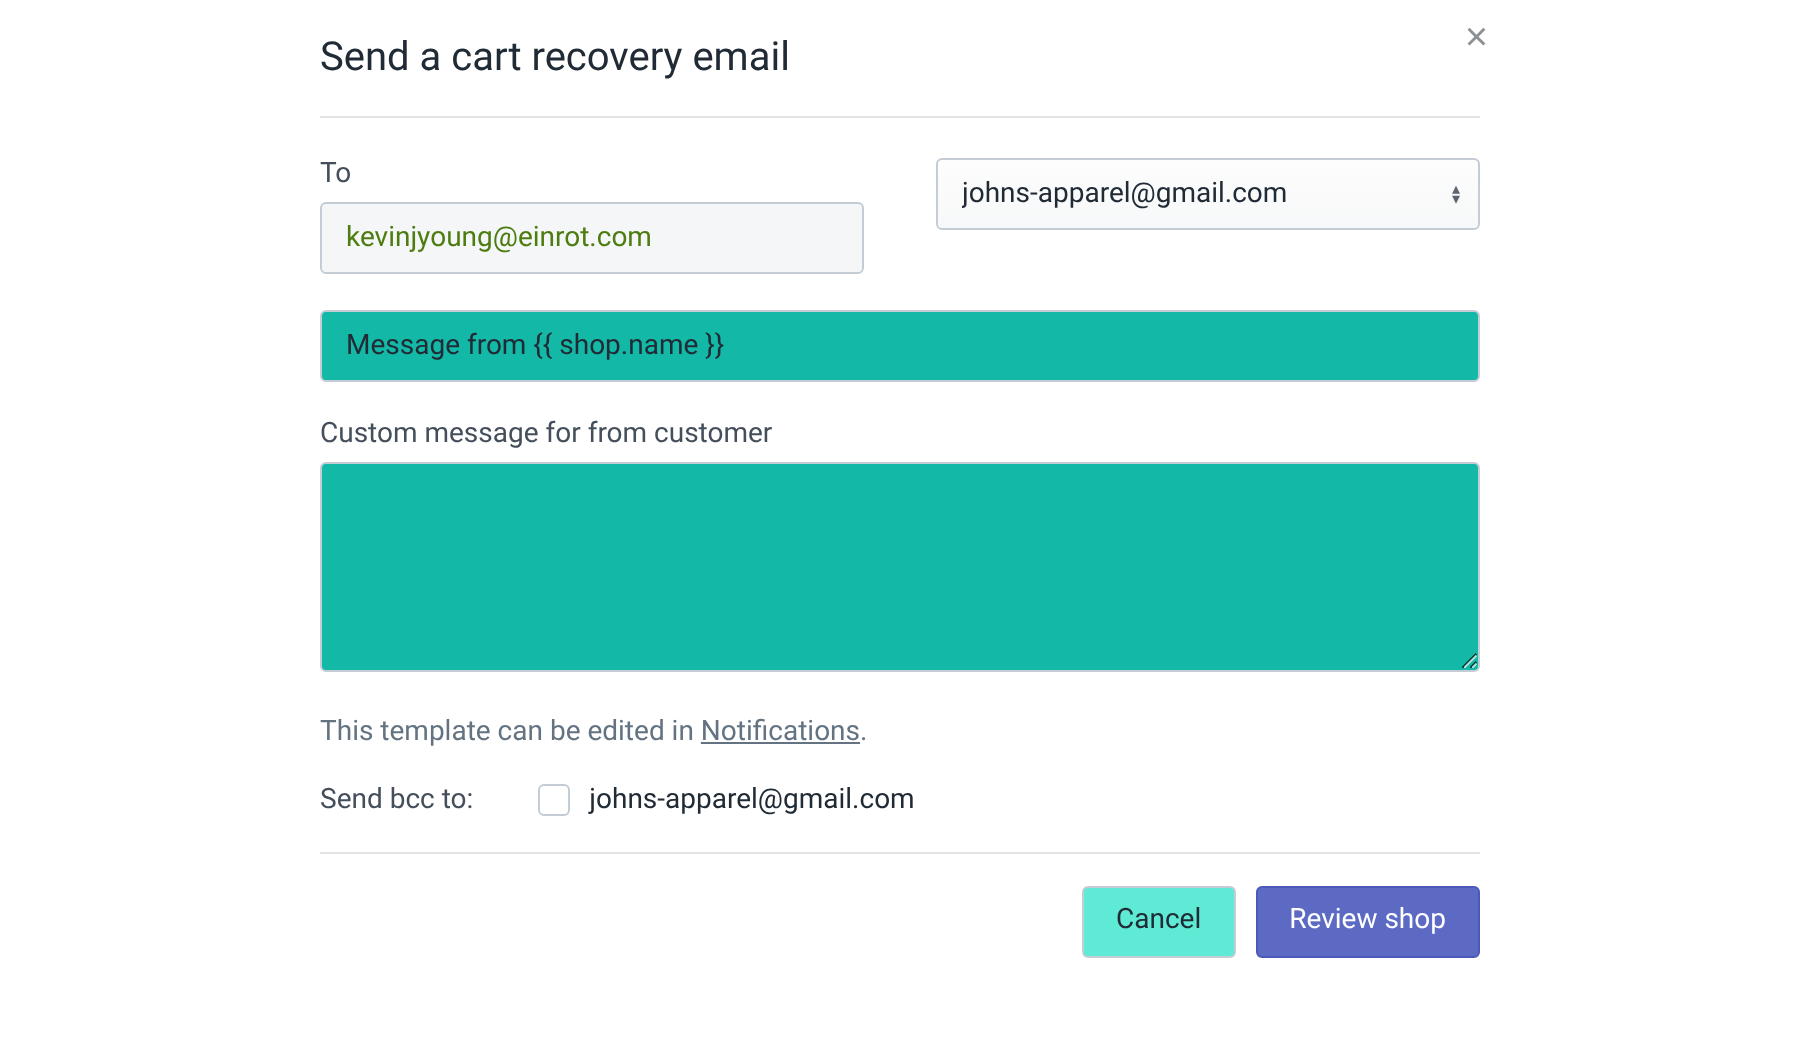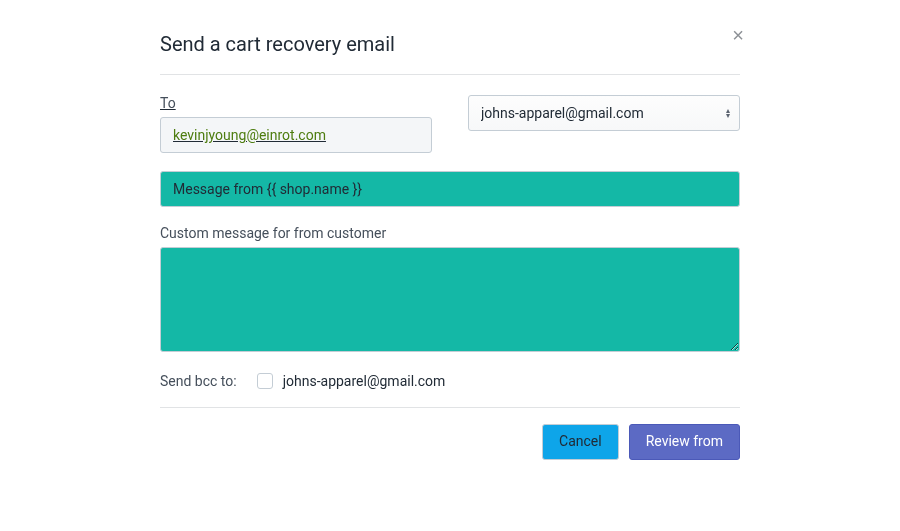--- a/index.html
+++ b/index.html
@@ -6,21 +6,21 @@
   html, body {
     margin: 0;
     padding: 0;
     font-family: -apple-system, BlinkMacSystemFont, "Segoe UI", Roboto, "Helvetica Neue", Arial, sans-serif;
     background: #fff;
     color: #212b36;
     font-size: 14px;
   }
   .modal {
     width: 900px;
-    margin: 16px auto;
+    margin: 0 auto;
     padding: 0 160px 20px 160px;
   }
   .modal-header {
     position: relative;
     padding: 16px 0 18px 0;
     border-bottom: 1px solid #e1e3e5;
   }
   .modal-title {
     font-size: 20px;
     font-weight: 400;
@@ -38,21 +38,20 @@
     line-height: 1;
   }
   .modal-body {
     padding: 20px 0 18px 0;
     border-bottom: 1px solid #e1e3e5;
   }
   .row {
     display: flex;
     gap: 36px;
     margin-bottom: 18px;
-    text-decoration: underline;
   }
   .col {
     flex: 1;
     display: flex;
     flex-direction: column;
   }
   label.field-label {
     font-size: 14px;
     color: #454f5b;
     margin-bottom: 6px;
@@ -108,21 +107,21 @@
     margin-bottom: 18px;
   }
   .note a {
     color: #637381;
     text-decoration: underline;
     cursor: pointer;
   }
   .bcc-row {
     display: flex;
     align-items: center;
-    gap: 20px;
+    gap: 32px;
     font-size: 14px;
     color: #212b36;
   }
   .bcc-label-lead {
     color: #454f5b;
   }
   .chk {
     display: inline-flex;
     align-items: center;
     gap: 10px;
@@ -141,21 +140,21 @@
     gap: 10px;
     padding: 16px 0 0 0;
   }
   .btn {
     font-size: 14px;
     font-family: inherit;
     padding: 9px 16px;
     border-radius: 3px;
     cursor: pointer;
     border: 1px solid #c4cdd5;
-    background: #0ea5e9;
+    background: #5eead4;
     color: #212b36;
     line-height: 1.1;
   }
   .btn-primary {
     background: #5c6ac4;
     border-color: #4b59b8;
     color: #fff;
   }
 </style>
 </head>
@@ -189,28 +188,31 @@
 
     <div class="full">
       <input class="input" value="Message from {{ shop.name }}" style="">
     </div>
 
     <div class="full">
       <label class="field-label" style="display:block">Custom message for from customer</label>
       <textarea class="textarea" style=""></textarea>
     </div>
 
+    <div class="note">
+      <span>This template can be edited in </span><a>Notifications</a><span>.</span>
+    </div>
 
     <div class="bcc-row">
       <span class="bcc-label-lead">Send bcc to:</span>
       <span class="chk">
         <span class="chkbox"></span>
         <span>johns-apparel@gmail.com</span>
       </span>
     </div>
 
   </div>
 
   <div class="modal-footer">
     <button class="btn">Cancel</button>
-    <button class="btn btn-primary">Review from</button>
+    <button class="btn btn-primary">Review shop</button>
   </div>
 </div>
 
 </body></html>

